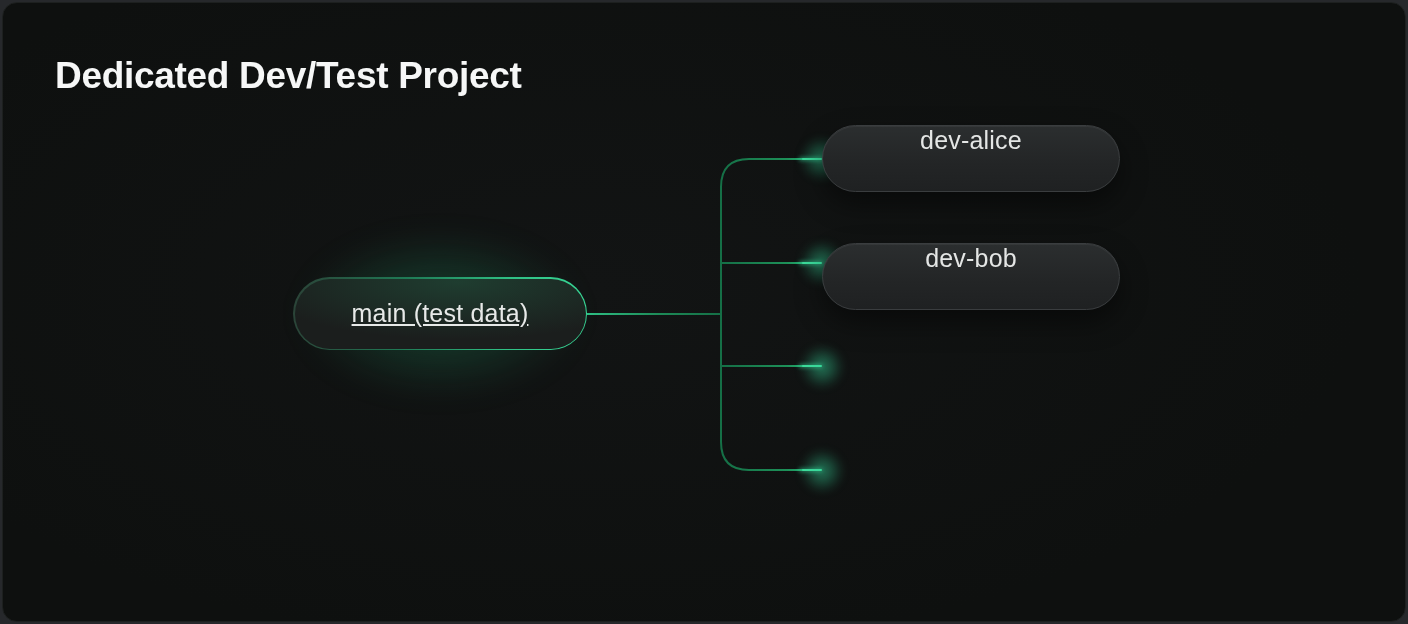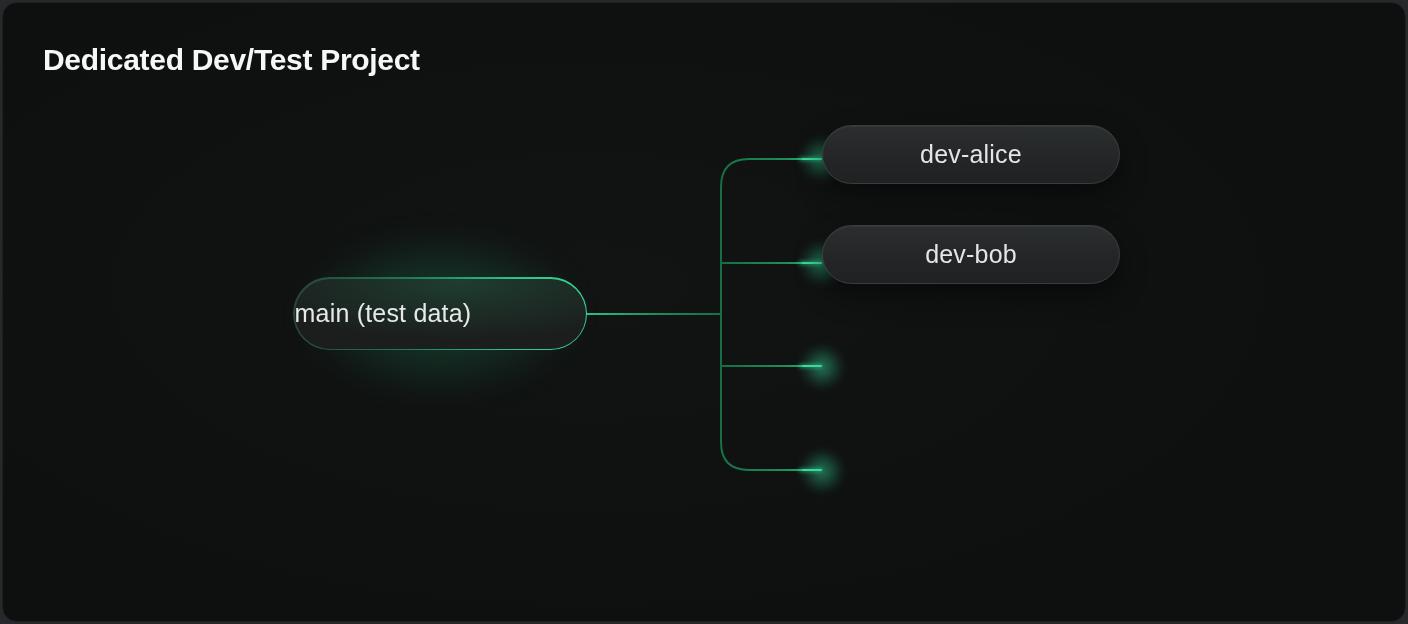--- a/index.html
+++ b/index.html
@@ -16,22 +16,22 @@
     inset: 2px;
     border-radius: 15px;
     background: radial-gradient(1100px 520px at 42% 46%, #121414 0%, #0e100f 70%);
     border: 1px solid #1d201f;
     overflow: hidden;
   }
   .page-title {
     position: absolute;
     left: 40px;
     top: 40px;
-    margin: 0;
-    font-size: 30px;
+    margin: 12px;
+    font-size: 37px;
     font-weight: 600;
     letter-spacing: -0.3px;
     color: #f6f7f7;
   }
   .diagram {
     position: absolute;
     inset: 0;
   }
   svg.connectors {
     position: absolute;
@@ -73,47 +73,48 @@
   }
   .main-node-inner {
     width: 100%;
     height: 100%;
     border-radius: 36px;
     background:
       radial-gradient(130% 150% at 56% 4%, rgba(36, 104, 74, 0.42) 0%, rgba(27, 31, 30, 0) 55%),
       #1b1e1d;
     display: flex;
     align-items: center;
+    justify-content: center;
     color: #e7e9e8;
     font-size: 25px;
     letter-spacing: 0.2px;
+    text-decoration: underline;
   }
   
   .branch-node {
     position: absolute;
     left: 819px;
     width: 298px;
-    height: 59px;
+    height: 67px;
     border-radius: 34px;
     box-sizing: border-box;
     background: linear-gradient(180deg, #2b2e2f 0%, #232526 58%, #1f2122 100%);
     border: 1px solid #3a3d3f;
     box-shadow:
       inset 0 1px 0 rgba(255, 255, 255, 0.05),
       0 12px 28px rgba(0, 0, 0, 0.45);
     display: flex;
-    align-items: center;
     justify-content: center;
     color: #e4e6e5;
     font-size: 25px;
     letter-spacing: 0.2px;
     cursor: pointer;
   }
   .branch-node.b0 { top: 122px; }
-  .branch-node.b1 { top: 222px; }
+  .branch-node.b1 { top: 240px; }
   .branch-node.b2 { top: 330px; }
   .branch-node.b3 { top: 434px; }
   
   .port-glow {
     position: absolute;
     left: 796px;
     width: 46px;
     height: 46px;
     border-radius: 50%;
     background: radial-gradient(circle,

